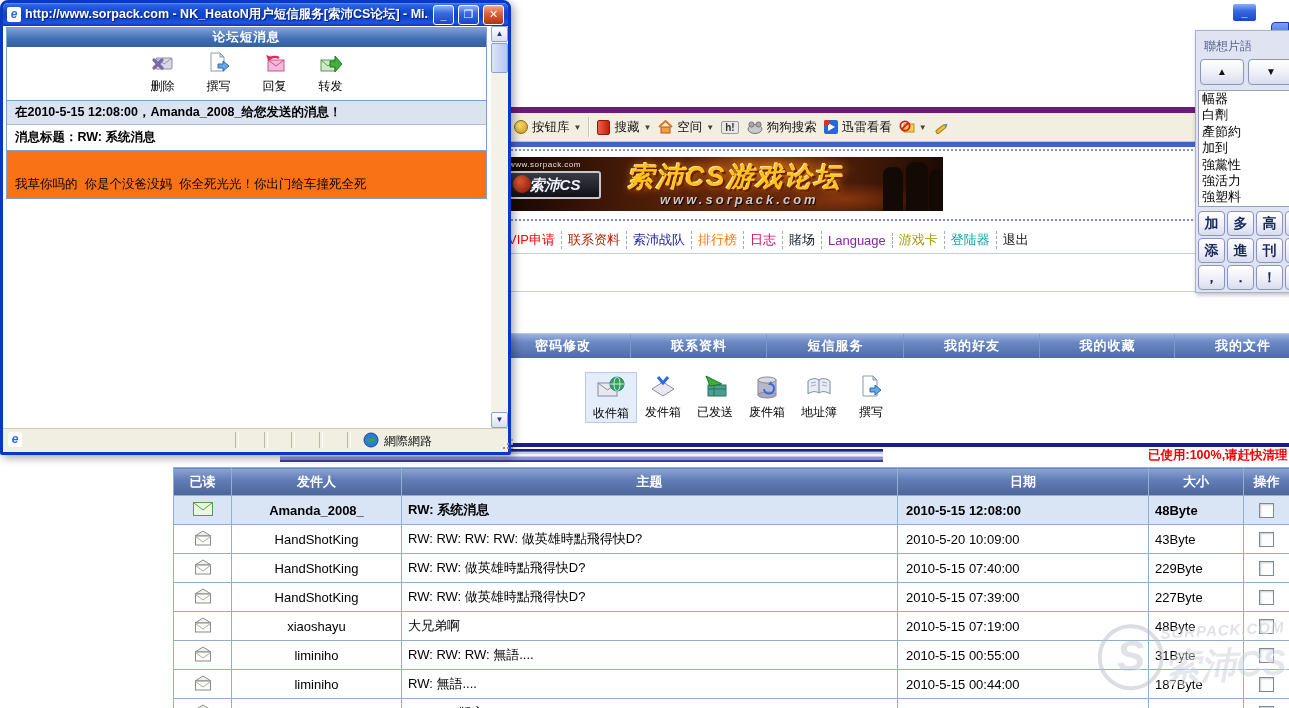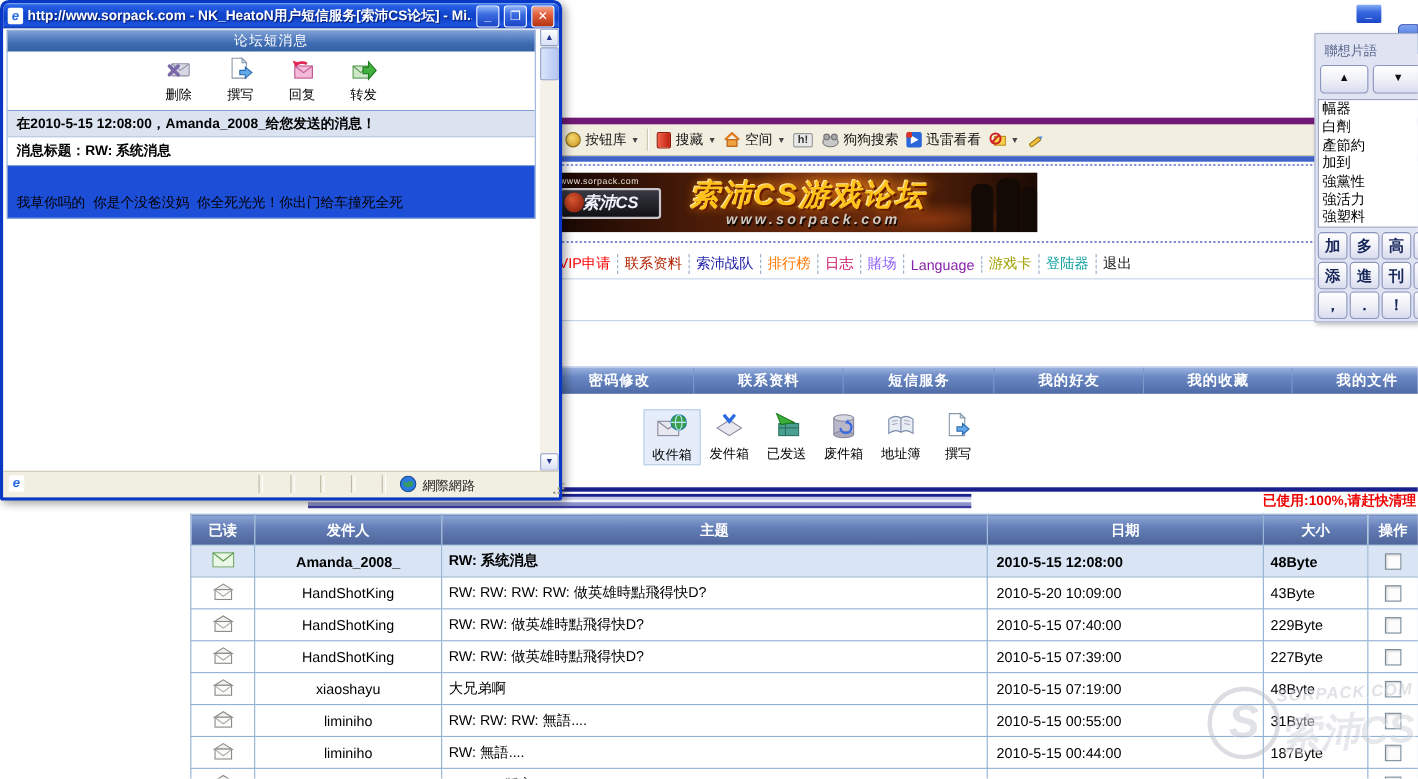--- a/index.html
+++ b/index.html
@@ -95,28 +95,28 @@
   .tbar{height:23px;border-radius:5px 5px 0 0;flex:0 0 auto;display:flex;align-items:center;gap:4px;padding:0 4px;
         background:linear-gradient(180deg,#5a96f2 0%,#2a63e8 8%,#1247d0 40%,#0f42c8 60%,#1e55e0 86%,#0b36b4 100%)}
   .ttl{flex:1;color:#fff;font-weight:bold;font-size:12.5px;white-space:nowrap;overflow:hidden;text-shadow:1px 1px 1px rgba(0,20,90,.85)}
   .wbtn{width:21px;height:20px;flex:0 0 auto;border-radius:3px;border:1px solid #fff;box-sizing:border-box;display:flex;align-items:center;justify-content:center;
         color:#fff;font-size:11px;font-weight:bold;cursor:pointer;background:linear-gradient(180deg,#8ab2f8,#3a6ae0 40%,#1a46c8)}
   .wbtn.close{background:linear-gradient(180deg,#f2a58c,#e3603c 40%,#b33312)}
   .ieicon{width:14px;height:15px;background:#fff;border-radius:2px;color:#2a6ae0;font-weight:bold;font-style:italic;
           font-size:12px;line-height:14px;text-align:center;flex:0 0 auto}
   .pbody{flex:1;position:relative;background:#fff;overflow:hidden}
   .panel{position:absolute;left:3px;top:1px;width:481px;border:1px solid #7f9fd0;box-sizing:border-box}
-  .phead{height:19px;background:linear-gradient(180deg,#7fa1d6,#3e6cb4 60%,#33619f);color:#fff;font-weight:normal;font-size:12.5px;
+  .phead{height:19px;background:linear-gradient(180deg,#7fa1d6,#3e6cb4 60%,#33619f);color:#fff;font-weight:bold;font-size:12.5px;
          text-align:center;line-height:19px;letter-spacing:1px}
   .ptools{height:54px;border-bottom:1px solid #7f9fd0;display:flex;justify-content:center;gap:12px;padding-top:4px;box-sizing:border-box;background:#fff}
   .tool{width:44px;text-align:center;cursor:pointer}
   .tool .lbl{font-size:12px}
   .pinfo{height:23px;line-height:23px;background:#dbe3f0;border-bottom:1px solid #aebdd8;font-weight:bold;padding-left:8px;font-size:12.5px}
   .psubj{height:25px;line-height:25px;font-weight:bold;padding-left:8px;font-size:12.5px;background:#fff}
-  .pmsg{height:47px;border-top:1px solid #7f9fd0;position:relative;background:#1d4ed8}
+  .pmsg{height:47px;border-top:1px solid #7f9fd0;position:relative;background:#f97316}
   .pmsg .txt{position:absolute;left:8px;bottom:5px;font-size:12.5px;white-space:pre}
   .sb{position:absolute;right:0;top:0;bottom:0;width:17px;background:#f3f1e8}
   .sbtn{position:absolute;left:0;width:17px;height:16px;box-sizing:border-box;border:1px solid #90a0cc;border-radius:2px;cursor:pointer;
         background:linear-gradient(180deg,#fff,#d8dff6);color:#24368e;font-size:8px;text-align:center;line-height:14px}
   .sthumb{position:absolute;left:0;top:17px;width:17px;height:30px;box-sizing:border-box;border:1px solid #90a0cc;border-radius:2px;cursor:grab;
         background:linear-gradient(90deg,#dbe4fb,#b6c6f2)}
   .pstat{height:23px;flex:0 0 auto;background:#f1efe2;border-top:1px solid #cfccb8;position:relative;font-size:12px;color:#222}
   .sdiv{position:absolute;top:3px;width:2px;height:16px;border-left:1px solid #bcb8a4;border-right:1px solid #fff}
   .grip{position:absolute;right:3px;bottom:3px;width:2px;height:2px;background:#9a968a;
         box-shadow:4px 0 0 #9a968a,8px 0 0 #9a968a,8px -4px 0 #9a968a,8px -8px 0 #9a968a,4px -4px 0 #9a968a}
@@ -195,21 +195,21 @@
   </div>
 
   <div class="a" style="left:0;top:219px;width:1289px;height:0;border-top:2px dotted #4a64c4;opacity:.75"></div>
 
   <div class="a nav" style="left:502px;top:230px;height:20px">
     <span class="ni" style="color: rgb(255, 0, 0);">VIP申请</span>
     <span class="ni" style="color: rgb(178, 34, 0);">联系资料</span>
     <span class="ni" style="color: rgb(26, 26, 166);">索沛战队</span>
     <span class="ni" style="color: rgb(255, 119, 0);">排行榜</span>
     <span class="ni" style="color: rgb(204, 17, 102);">日志</span>
-    <span class="ni" style="color: #8b5cf6; text-align: right;">賭场</span>
+    <span class="ni" style="color: #0f172a; text-align: right;">賭场</span>
     <span class="ni" style="color: rgb(136, 34, 170); text-align: right;">Language</span>
     <span class="ni" style="color: rgb(160, 160, 0);">游戏卡</span>
     <span class="ni" style="color: rgb(17, 160, 160);">登陆器</span>
     <span class="ni" style="color: rgb(17, 17, 17);">退出</span>
   </div>
 
   <div class="a thinline" style="left:173px;top:253px;width:1116px"></div>
   <div class="a thinline" style="left:173px;top:291px;width:1116px"></div>
 
   <div class="a tabbar" style="left:173px;top:333px;width:1116px;height:24px">

